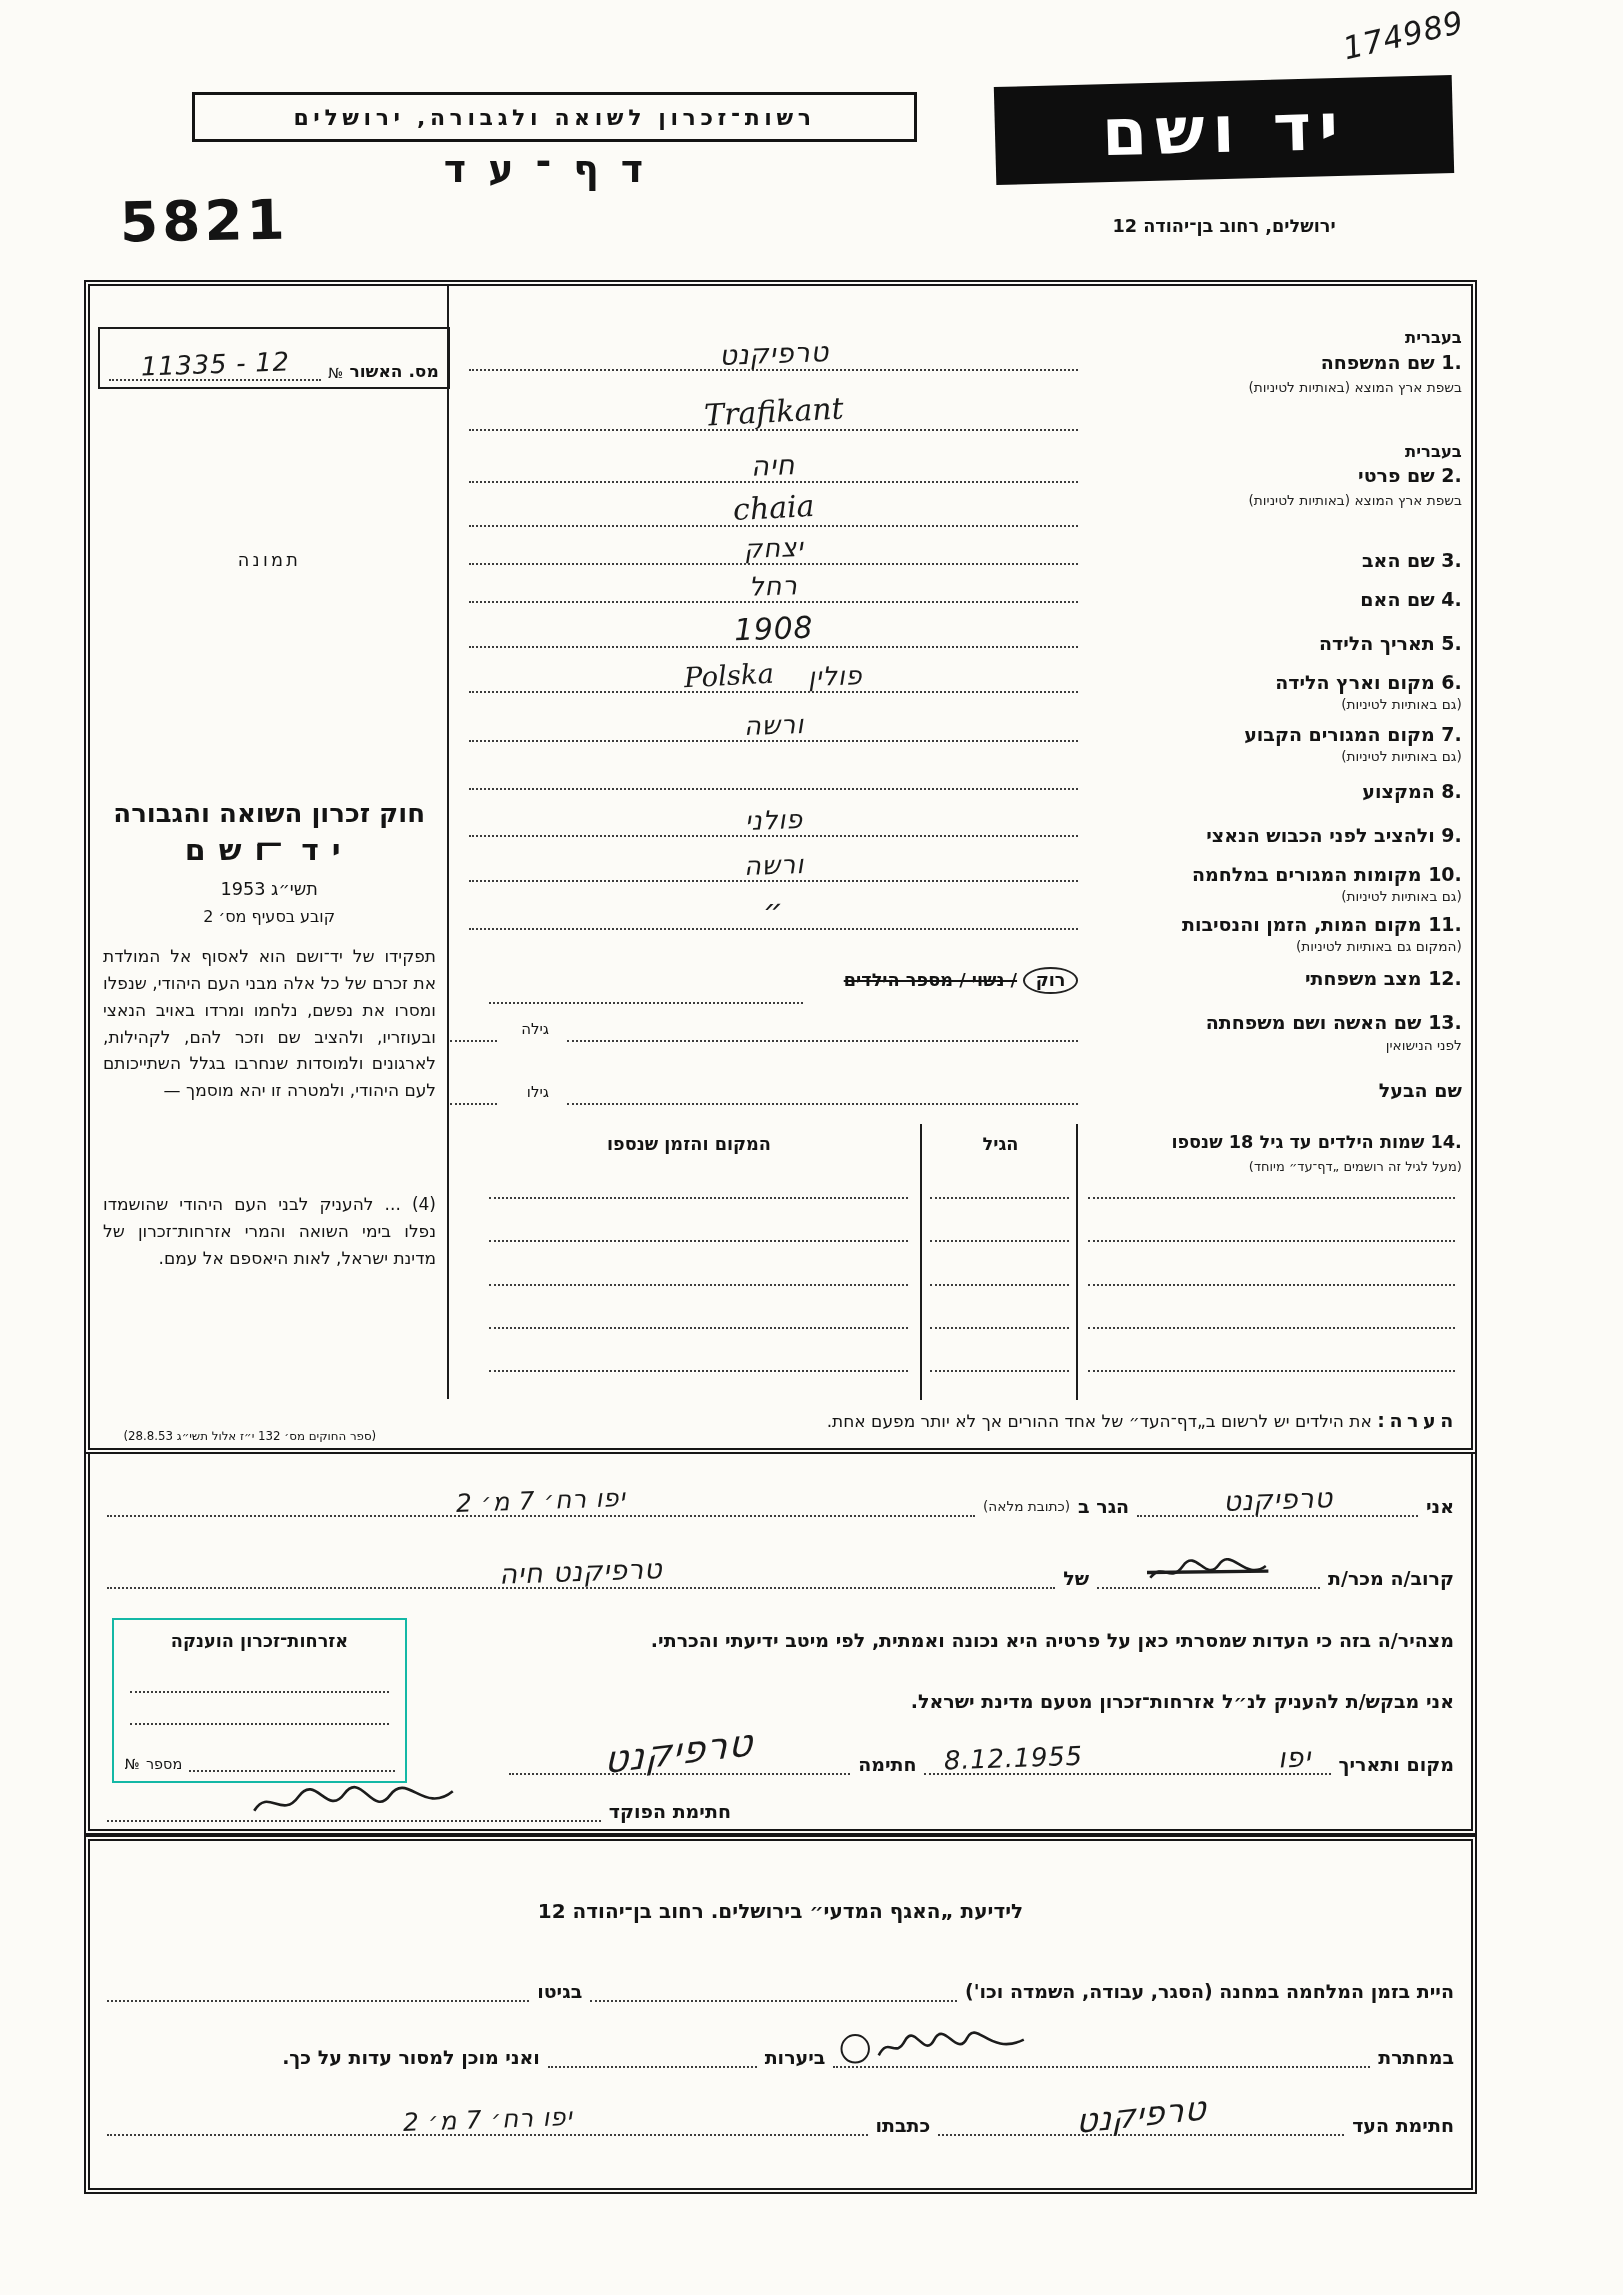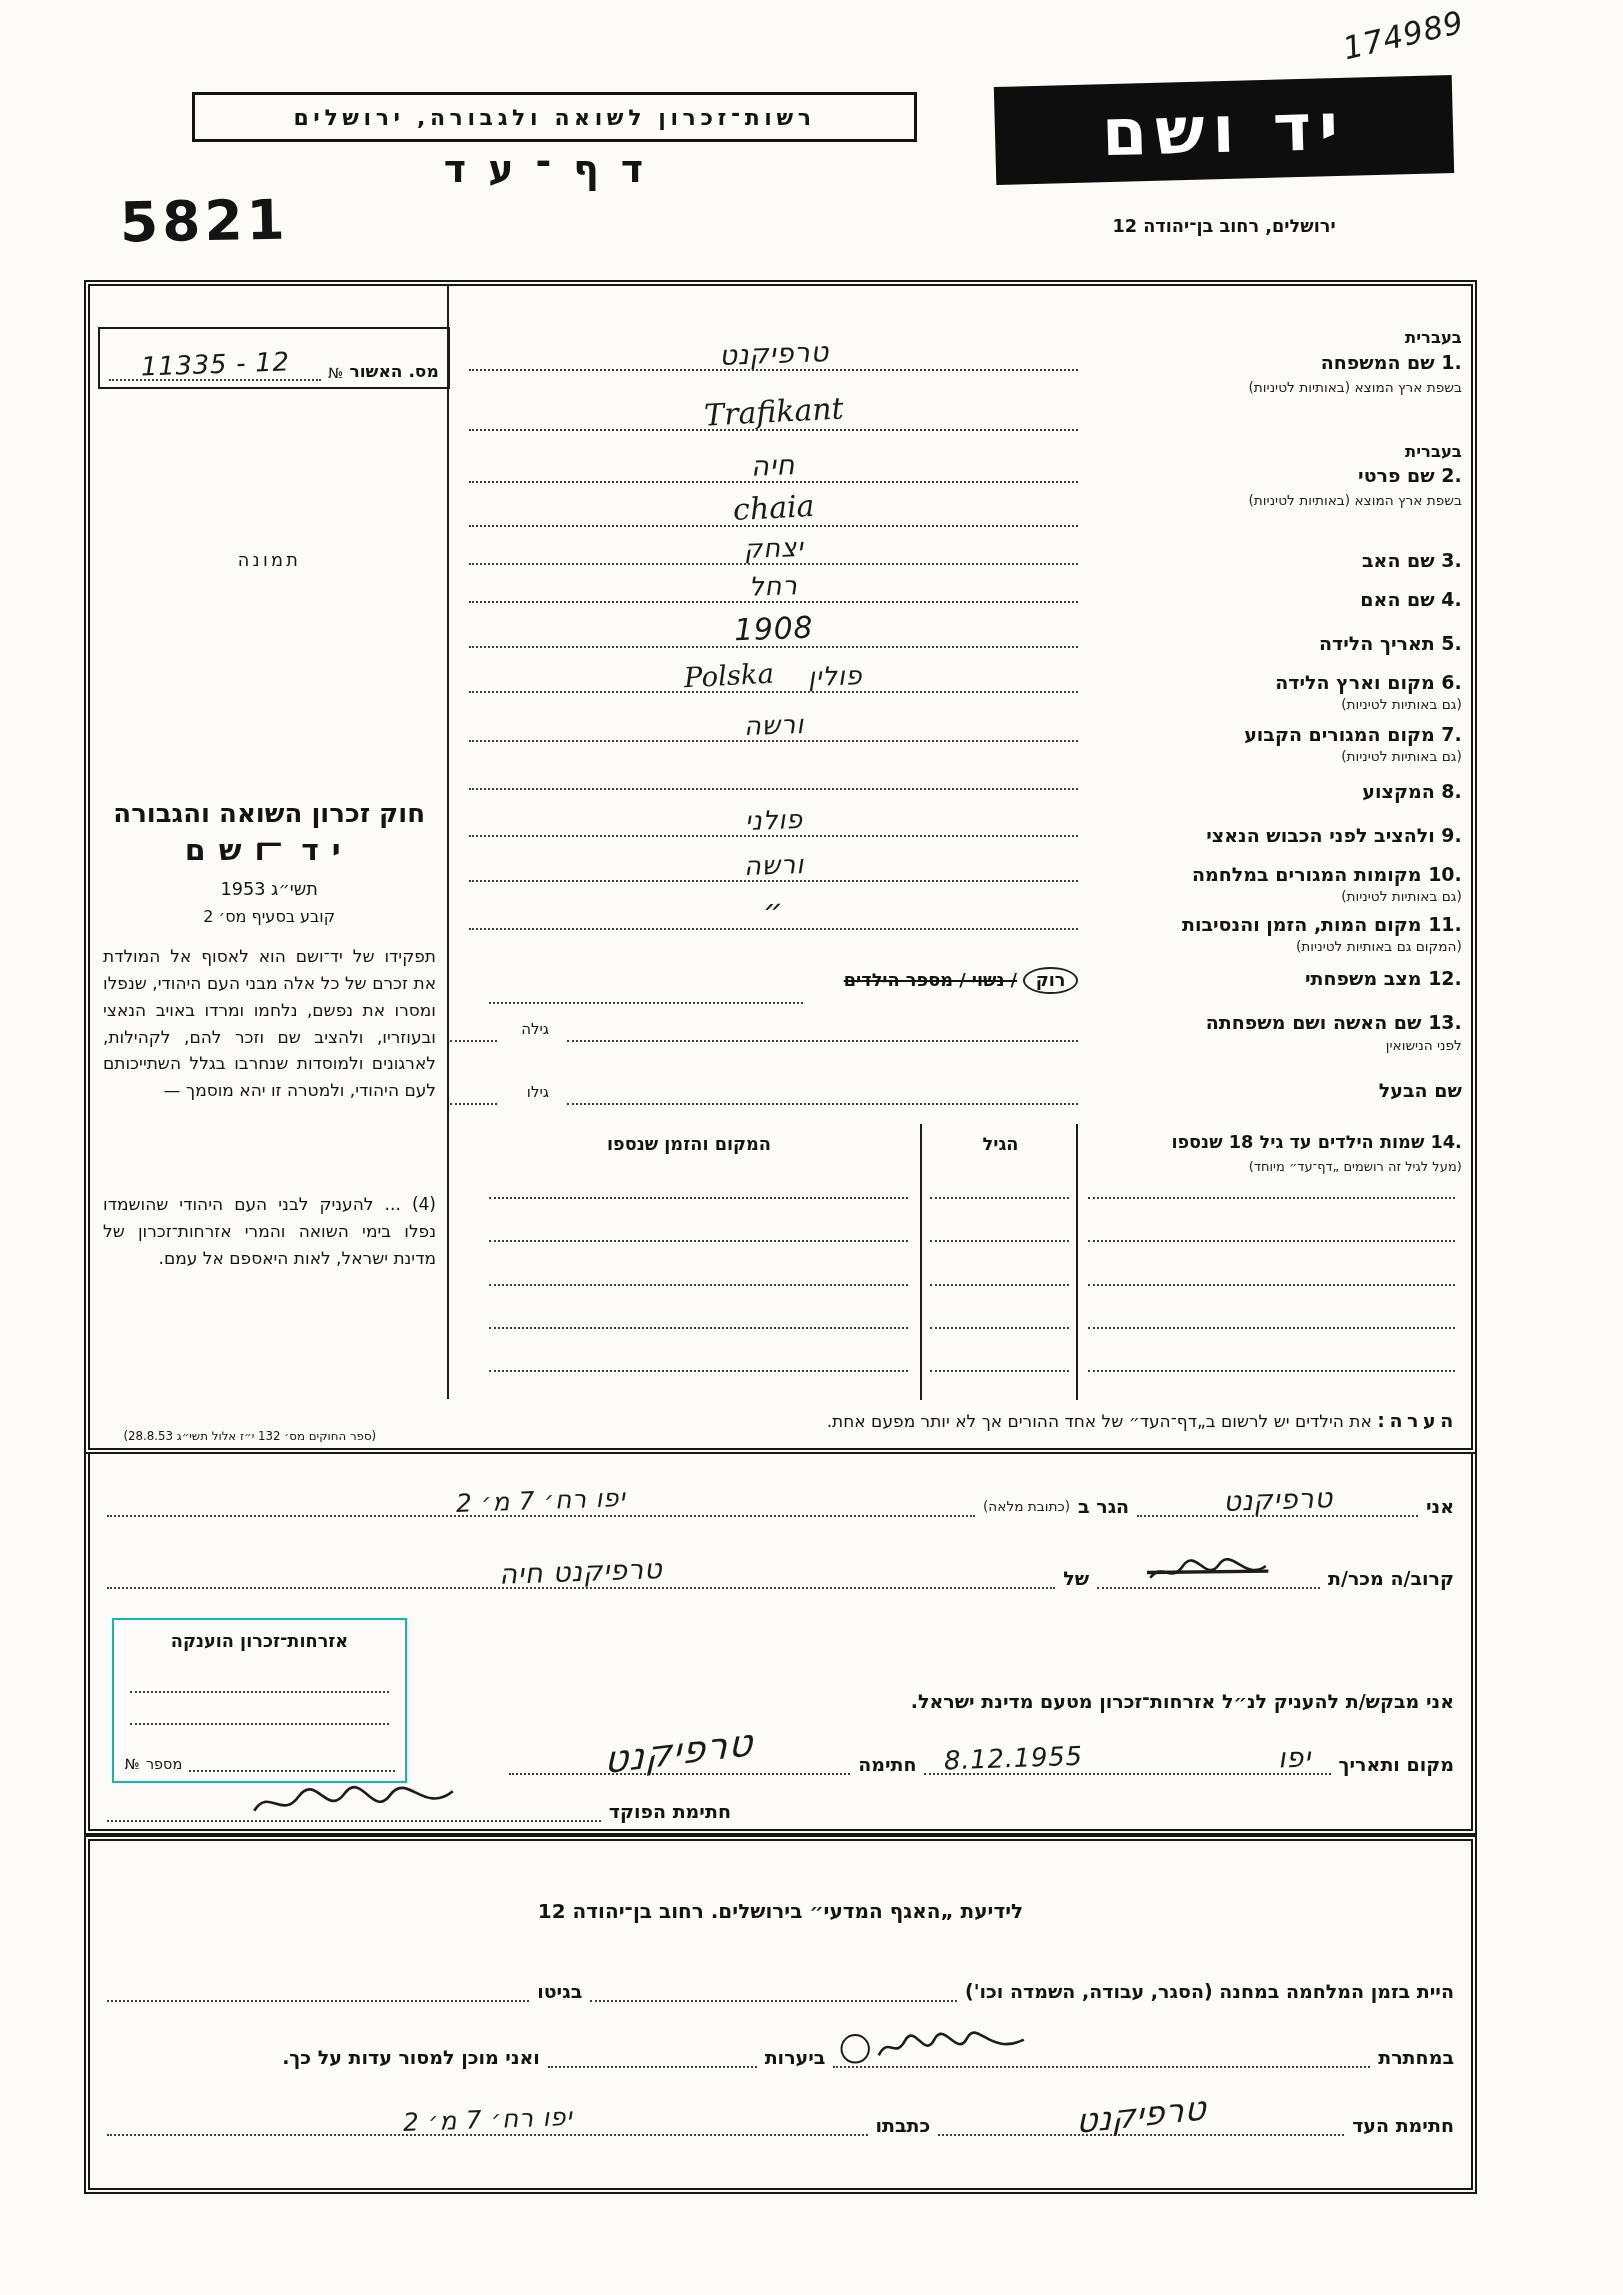--- a/index.html
+++ b/index.html
@@ -256,20 +256,21 @@
           <path d="M5,30 C25,5 35,40 55,12 S90,38 110,10 S150,36 182,12" fill="none" stroke="#1c1c1c" stroke-width="4"></path>
           <path d="M0,22 L186,20" fill="none" stroke="#1c1c1c" stroke-width="5"></path>
         </svg>
       </span>
       <span class="lbl2">של</span>
       <span class="dl" style="flex:1;">
         <span class="hw" style="font-size:27.5px;">טרפיקנט חיה</span>
       </span>
     </div>
 
+    <div class="abs lbl2" style="right:17px;top:175px;">מצהיר/ה בזה כי העדות שמסרתי כאן על פרטיה היא נכונה ואמתית, לפי מיטב ידיעתי והכרתי.</div>
     <div class="abs lbl2" style="right:17px;top:236px;">אני מבקש/ת להעניק לנ״ל אזרחות־זכרון מטעם מדינת ישראל.</div>
 
     <div class="flexrow" style="top:288px;left:419px;">
       <span class="lbl2">מקום ותאריך</span>
       <span class="dl" style="width:367px;justify-content:space-between;padding:0 19.6px;">
         <span class="hw" style="font-size:27.5px;">יפו</span>
         <bdi dir="ltr" class="hw" style="font-size:26px;">8.12.1955</bdi>
       </span>
       <span class="lbl2">חתימה</span>
       <span class="dl" style="flex:1;">

